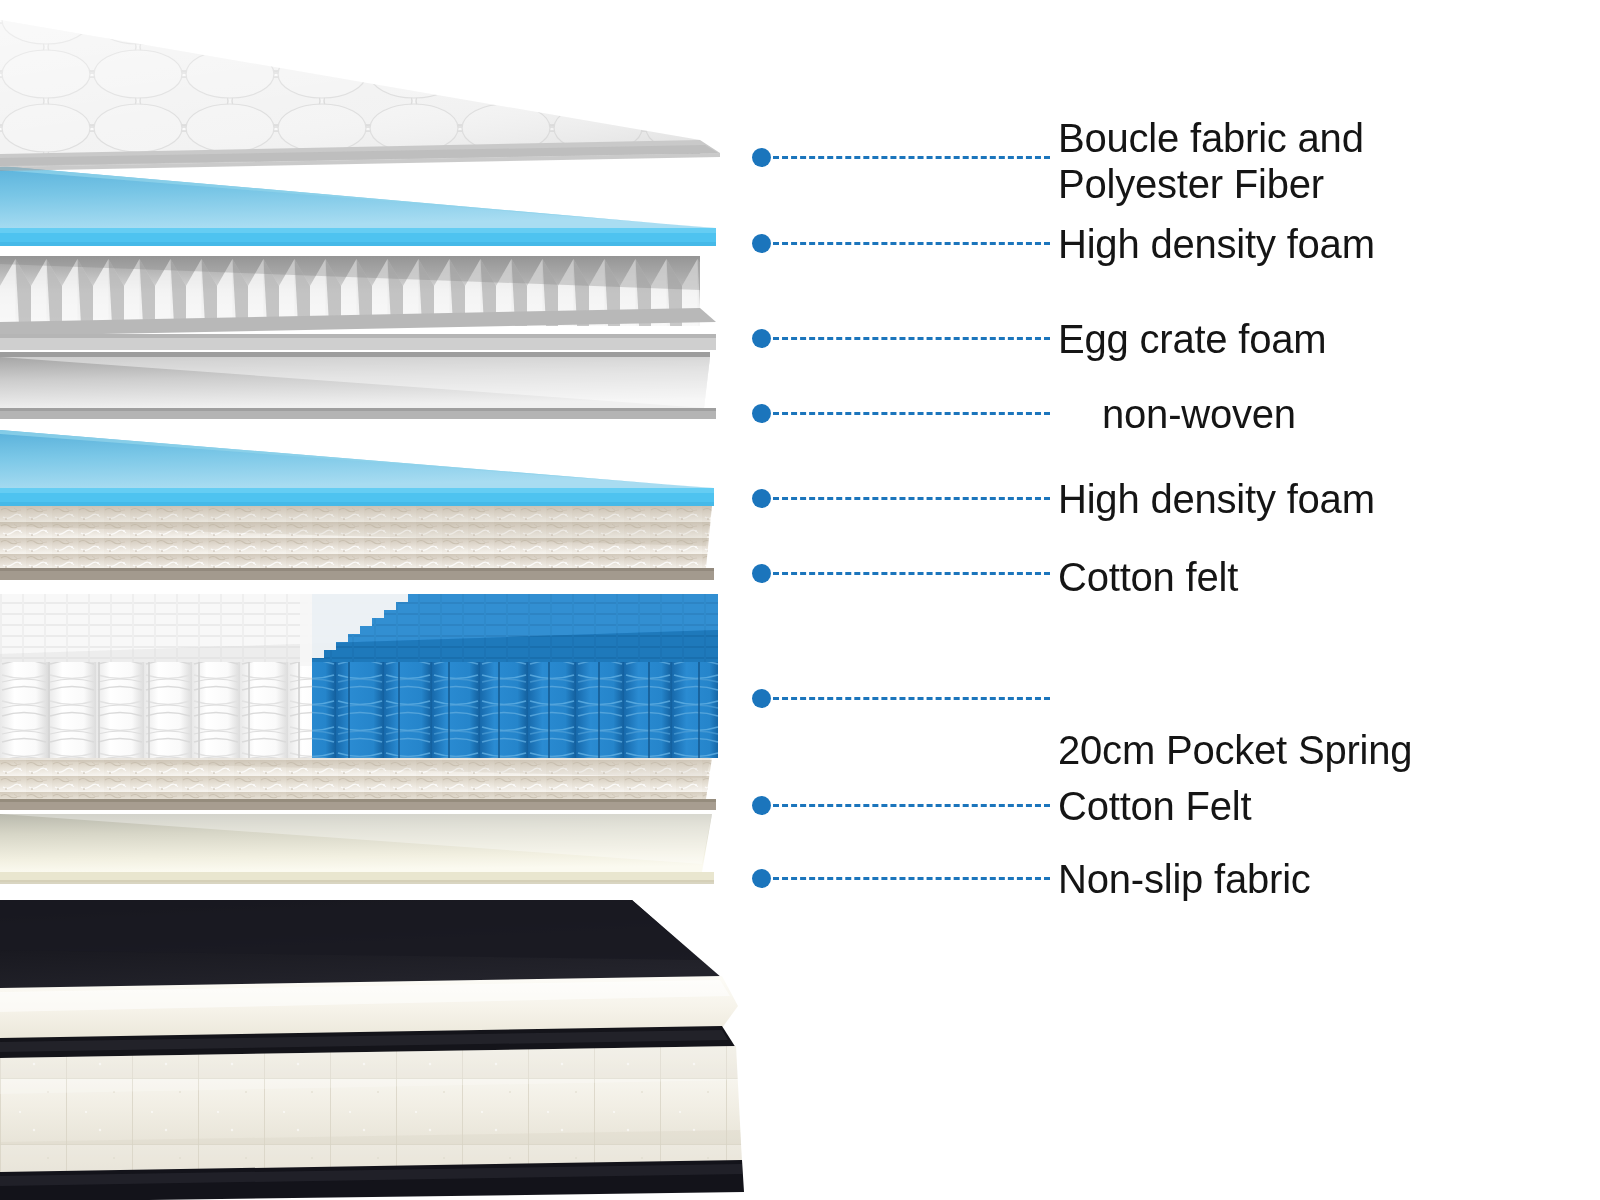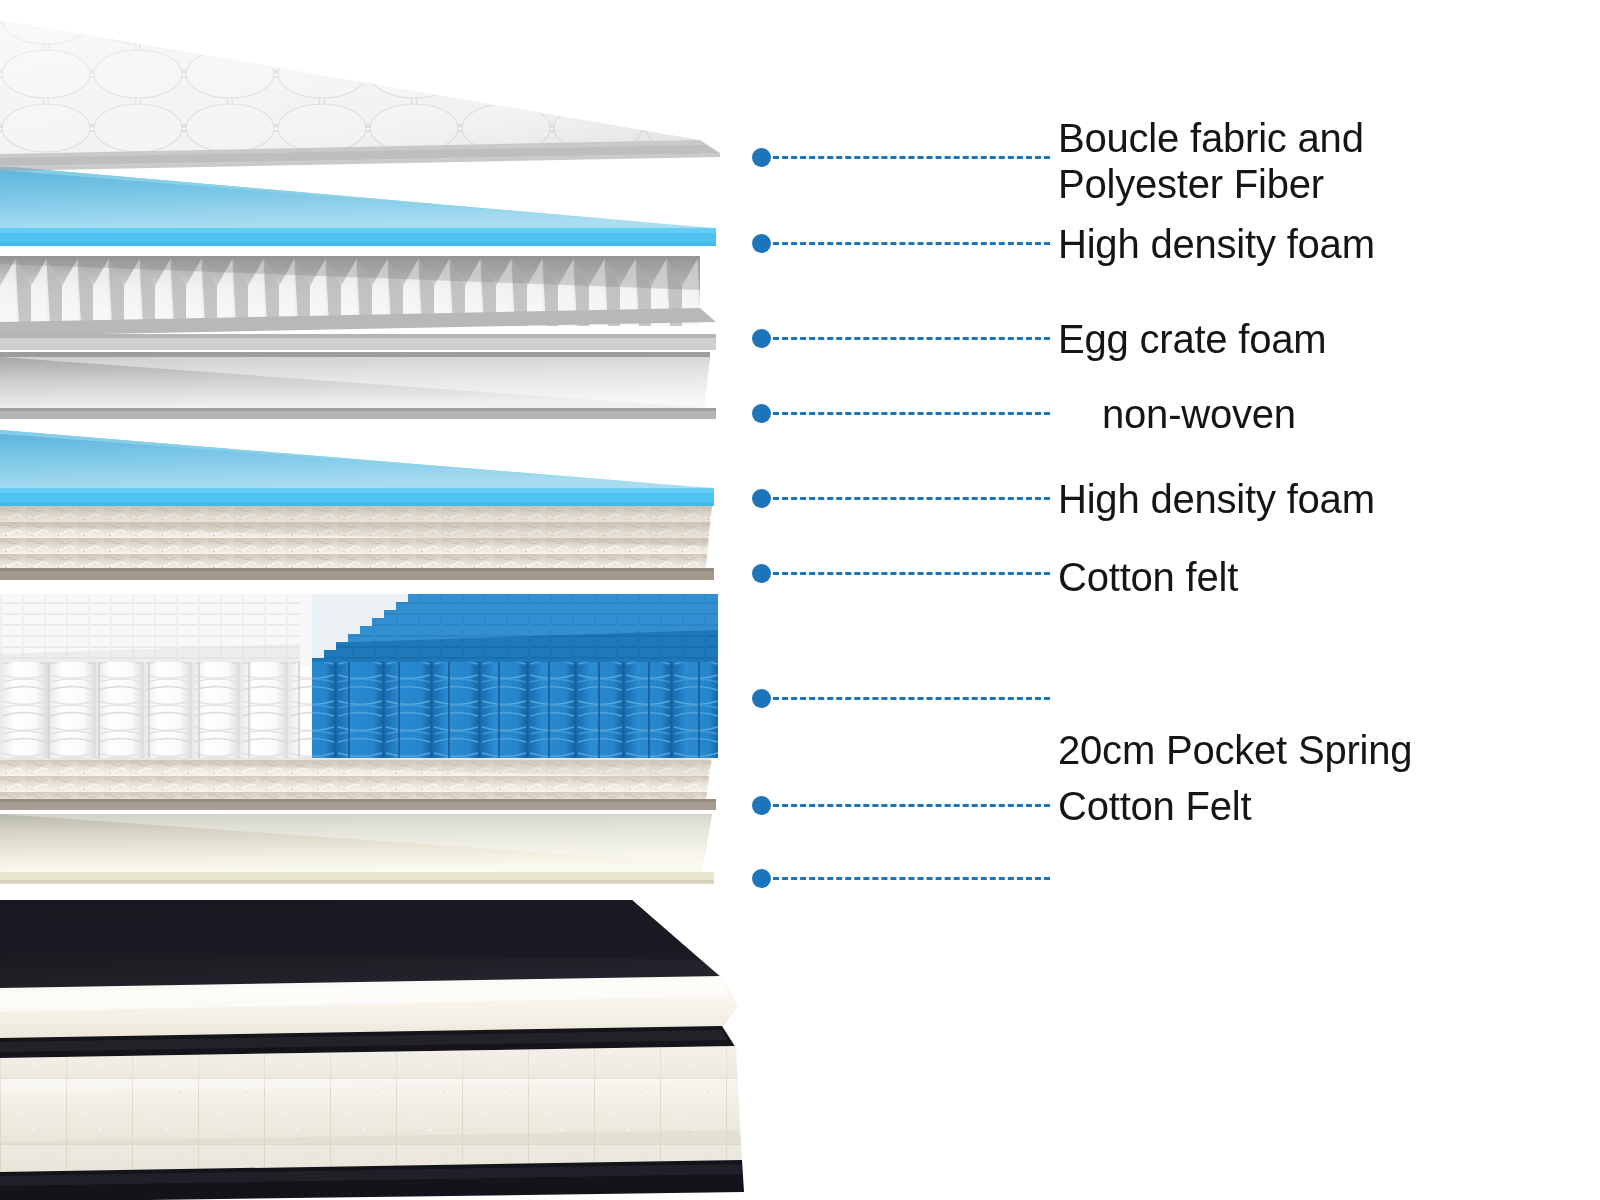--- a/index.html
+++ b/index.html
@@ -402,14 +402,15 @@
 
   <div class="label" style="top:115px;">Boucle fabric and
 Polyester Fiber</div>
   <div class="label" style="top:221px;">High density foam</div>
   <div class="label" style="top:316px;">Egg crate foam</div>
   <div class="label" style="top:391px;margin-left:44px;">non-woven</div>
   <div class="label" style="top:476px;">High density foam</div>
   <div class="label" style="top:554px;">Cotton felt</div>
   <div class="label" style="top:712px;margin-top:15px;">20cm Pocket Spring</div>
   <div class="label" style="top:783px;">Cotton Felt</div>
+  <div class="label" style="top:856px;">Non-slip fabric</div>
 
 </div>
 
 </body></html>

